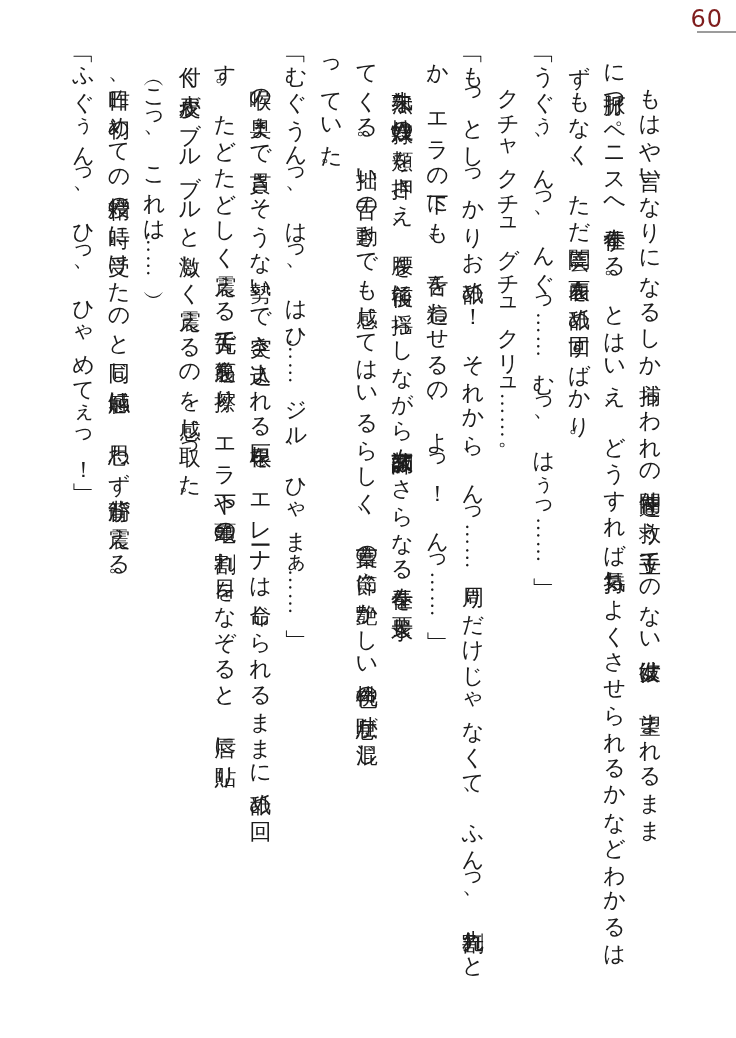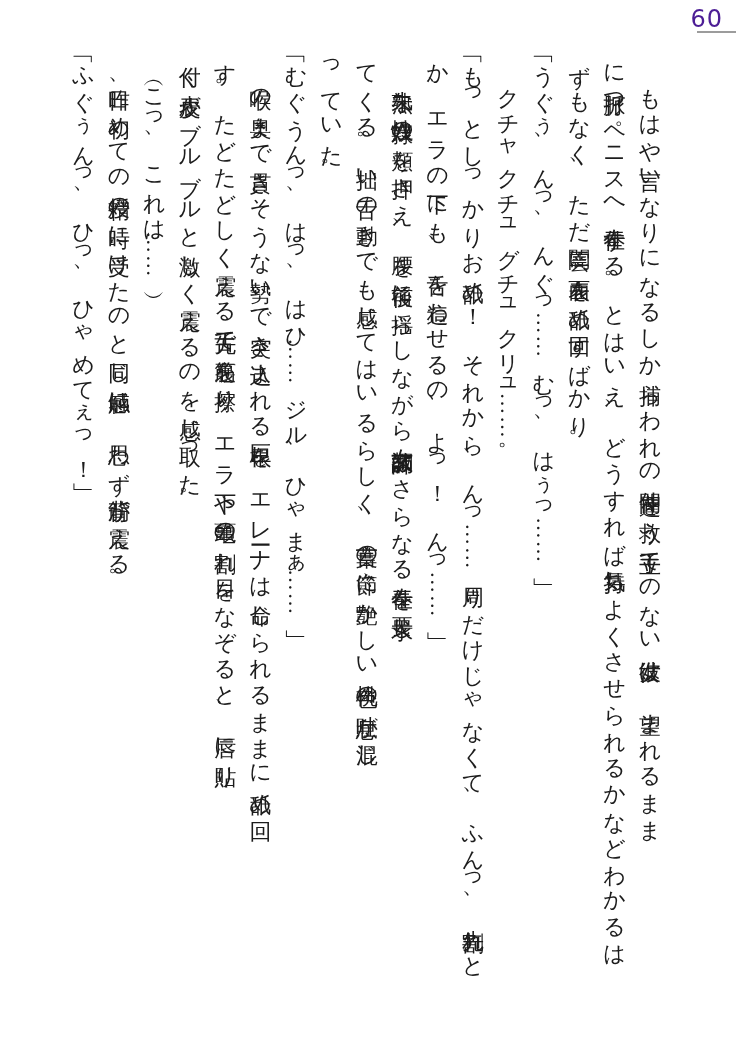--- a/index.html
+++ b/index.html
@@ -16,21 +16,21 @@
     font-family: "Liberation Serif", "DejaVu Serif", serif;
   }
   
   #page-number {
     position: absolute;
     top: 6px;
     right: 13px;
     font-family: "DejaVu Sans", "Liberation Sans", sans-serif;
     font-size: 24px;
     line-height: 26px;
-    color: #4c1d95;
+    color: #7f1d1d;
     letter-spacing: 1px;
   }
   #page-number-rule {
     position: absolute;
     top: 31px;
     right: 0;
     width: 39px;
     height: 2px;
     background: #9c9c9c;
   }

